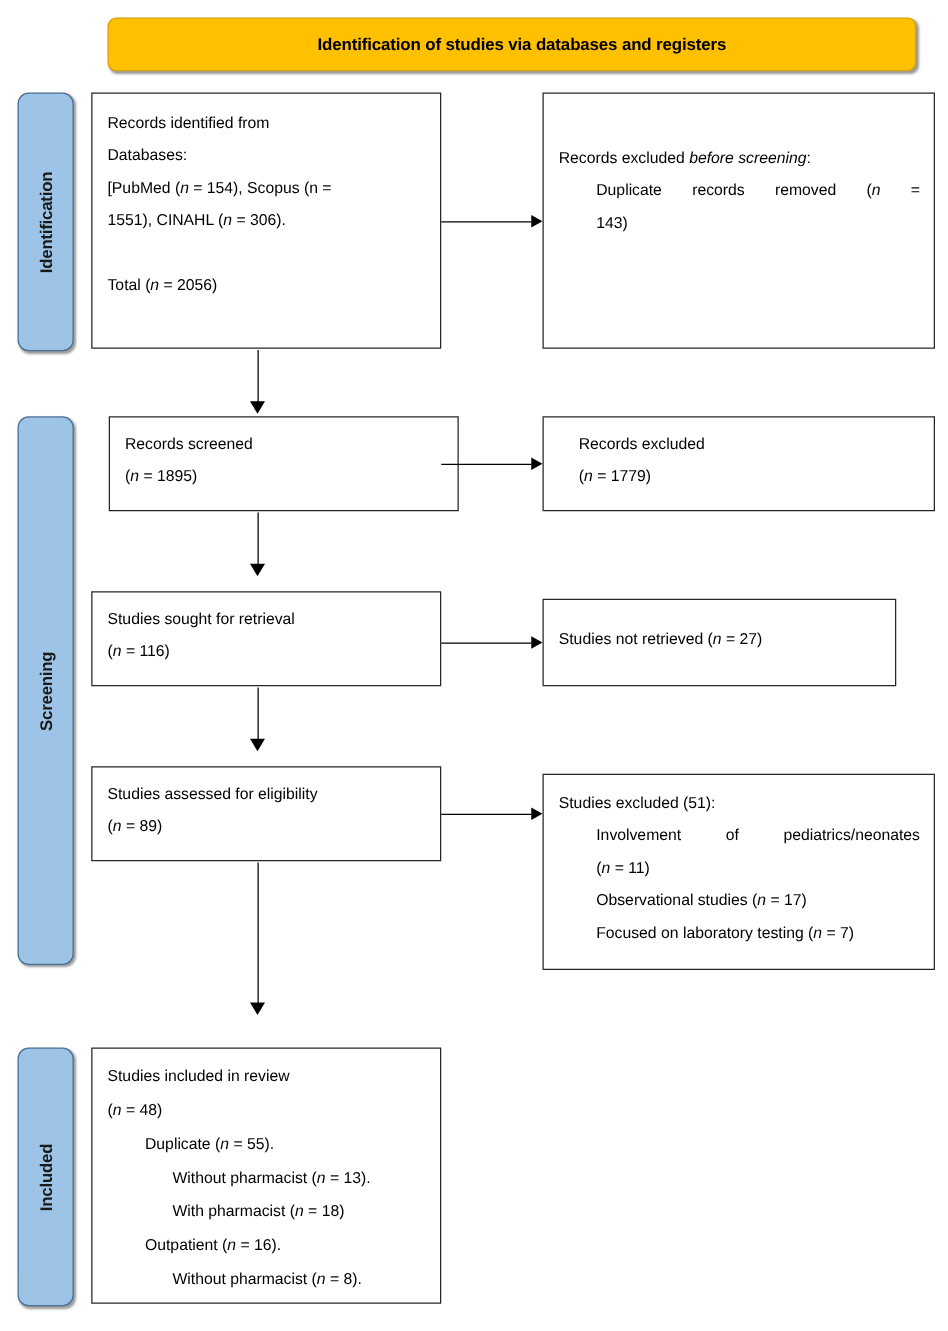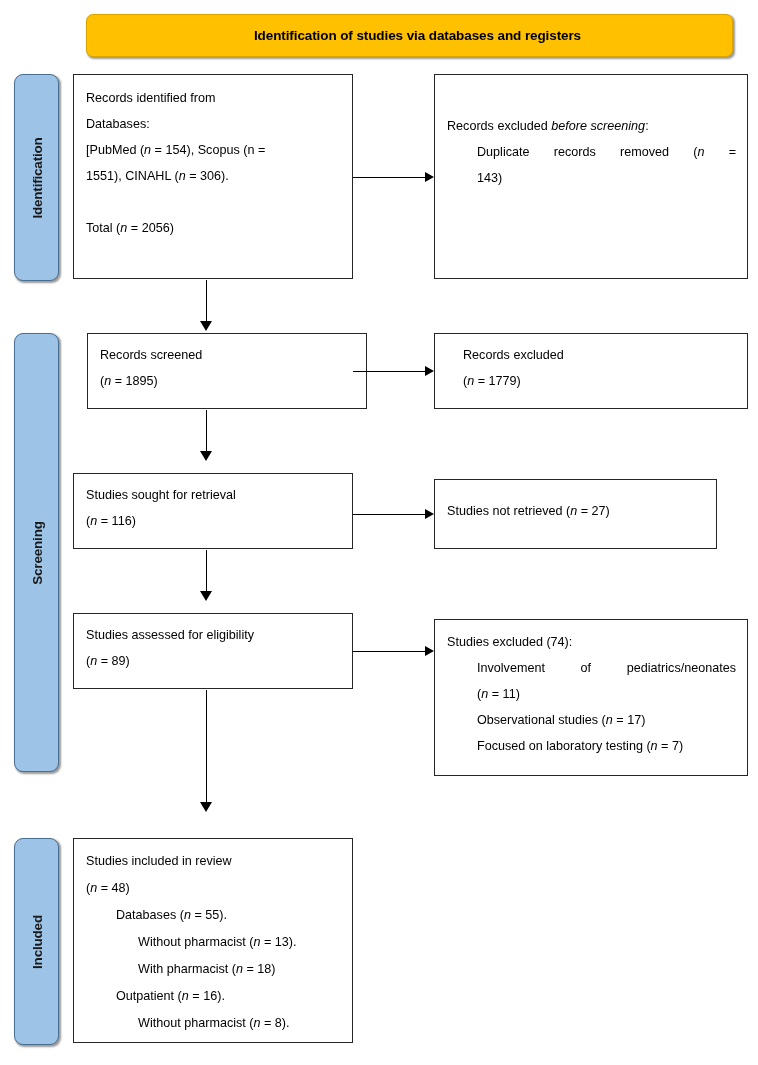--- a/index.html
+++ b/index.html
@@ -202,39 +202,39 @@
 
   <div class="box" style="left:73px; top:613px; width:280px; height:76px;">
     <div class="box-inner" style="padding-top:8px;">
       <div class="ln">Studies assessed for eligibility</div>
       <div class="ln"><span>(</span><span class="it">n</span><span> = 89)</span></div>
     </div>
   </div>
 
   <div class="box" style="left:434px; top:619px; width:314px; height:157px;">
     <div class="box-inner" style="padding-top:9px;">
-      <div class="ln">Studies excluded (74):</div>
+      <div class="ln">Studies excluded (51):</div>
       <div class="ind1 just">Involvement  of  pediatrics/neonates</div>
       <div class="ind1"><span>(</span><span class="it">n</span><span> = 11)</span></div>
       <div class="ind1"><span>Observational studies (</span><span class="it">n</span><span> = 17)</span></div>
       <div class="ind1"><span>Focused on laboratory testing (</span><span class="it">n</span><span> = 7)</span></div>
     </div>
   </div>
 
   <div class="h-line" style="left:353px; top:651px; width:72px;"></div>
   <div class="arrow-right" style="left:425px; top:646px;"></div>
 
   <div class="v-line" style="left:206px; top:690px; height:113px;"></div>
   <div class="arrow-down" style="left:200px; top:802px;"></div>
 
   <div class="box" style="left:73px; top:838px; width:280px; height:205px;">
     <div class="box-inner" style="padding-top:9px; line-height:27px;">
       <div class="ln">Studies included in review</div>
       <div class="ln"><span>(</span><span class="it">n</span><span> = 48)</span></div>
-      <div class="ln ind1"><span>Databases (</span><span class="it">n</span><span> = 55).</span></div>
+      <div class="ln ind1"><span>Duplicate (</span><span class="it">n</span><span> = 55).</span></div>
       <div class="ln ind2"><span>Without pharmacist (</span><span class="it">n</span><span> = 13).</span></div>
       <div class="ln ind2"><span>With pharmacist (</span><span class="it">n</span><span> = 18)</span></div>
       <div class="ln ind1"><span>Outpatient (</span><span class="it">n</span><span> = 16).</span></div>
       <div class="ln ind2"><span>Without pharmacist (</span><span class="it">n</span><span> = 8).</span></div>
     </div>
   </div>
 
 </div>
 
 </body></html>

